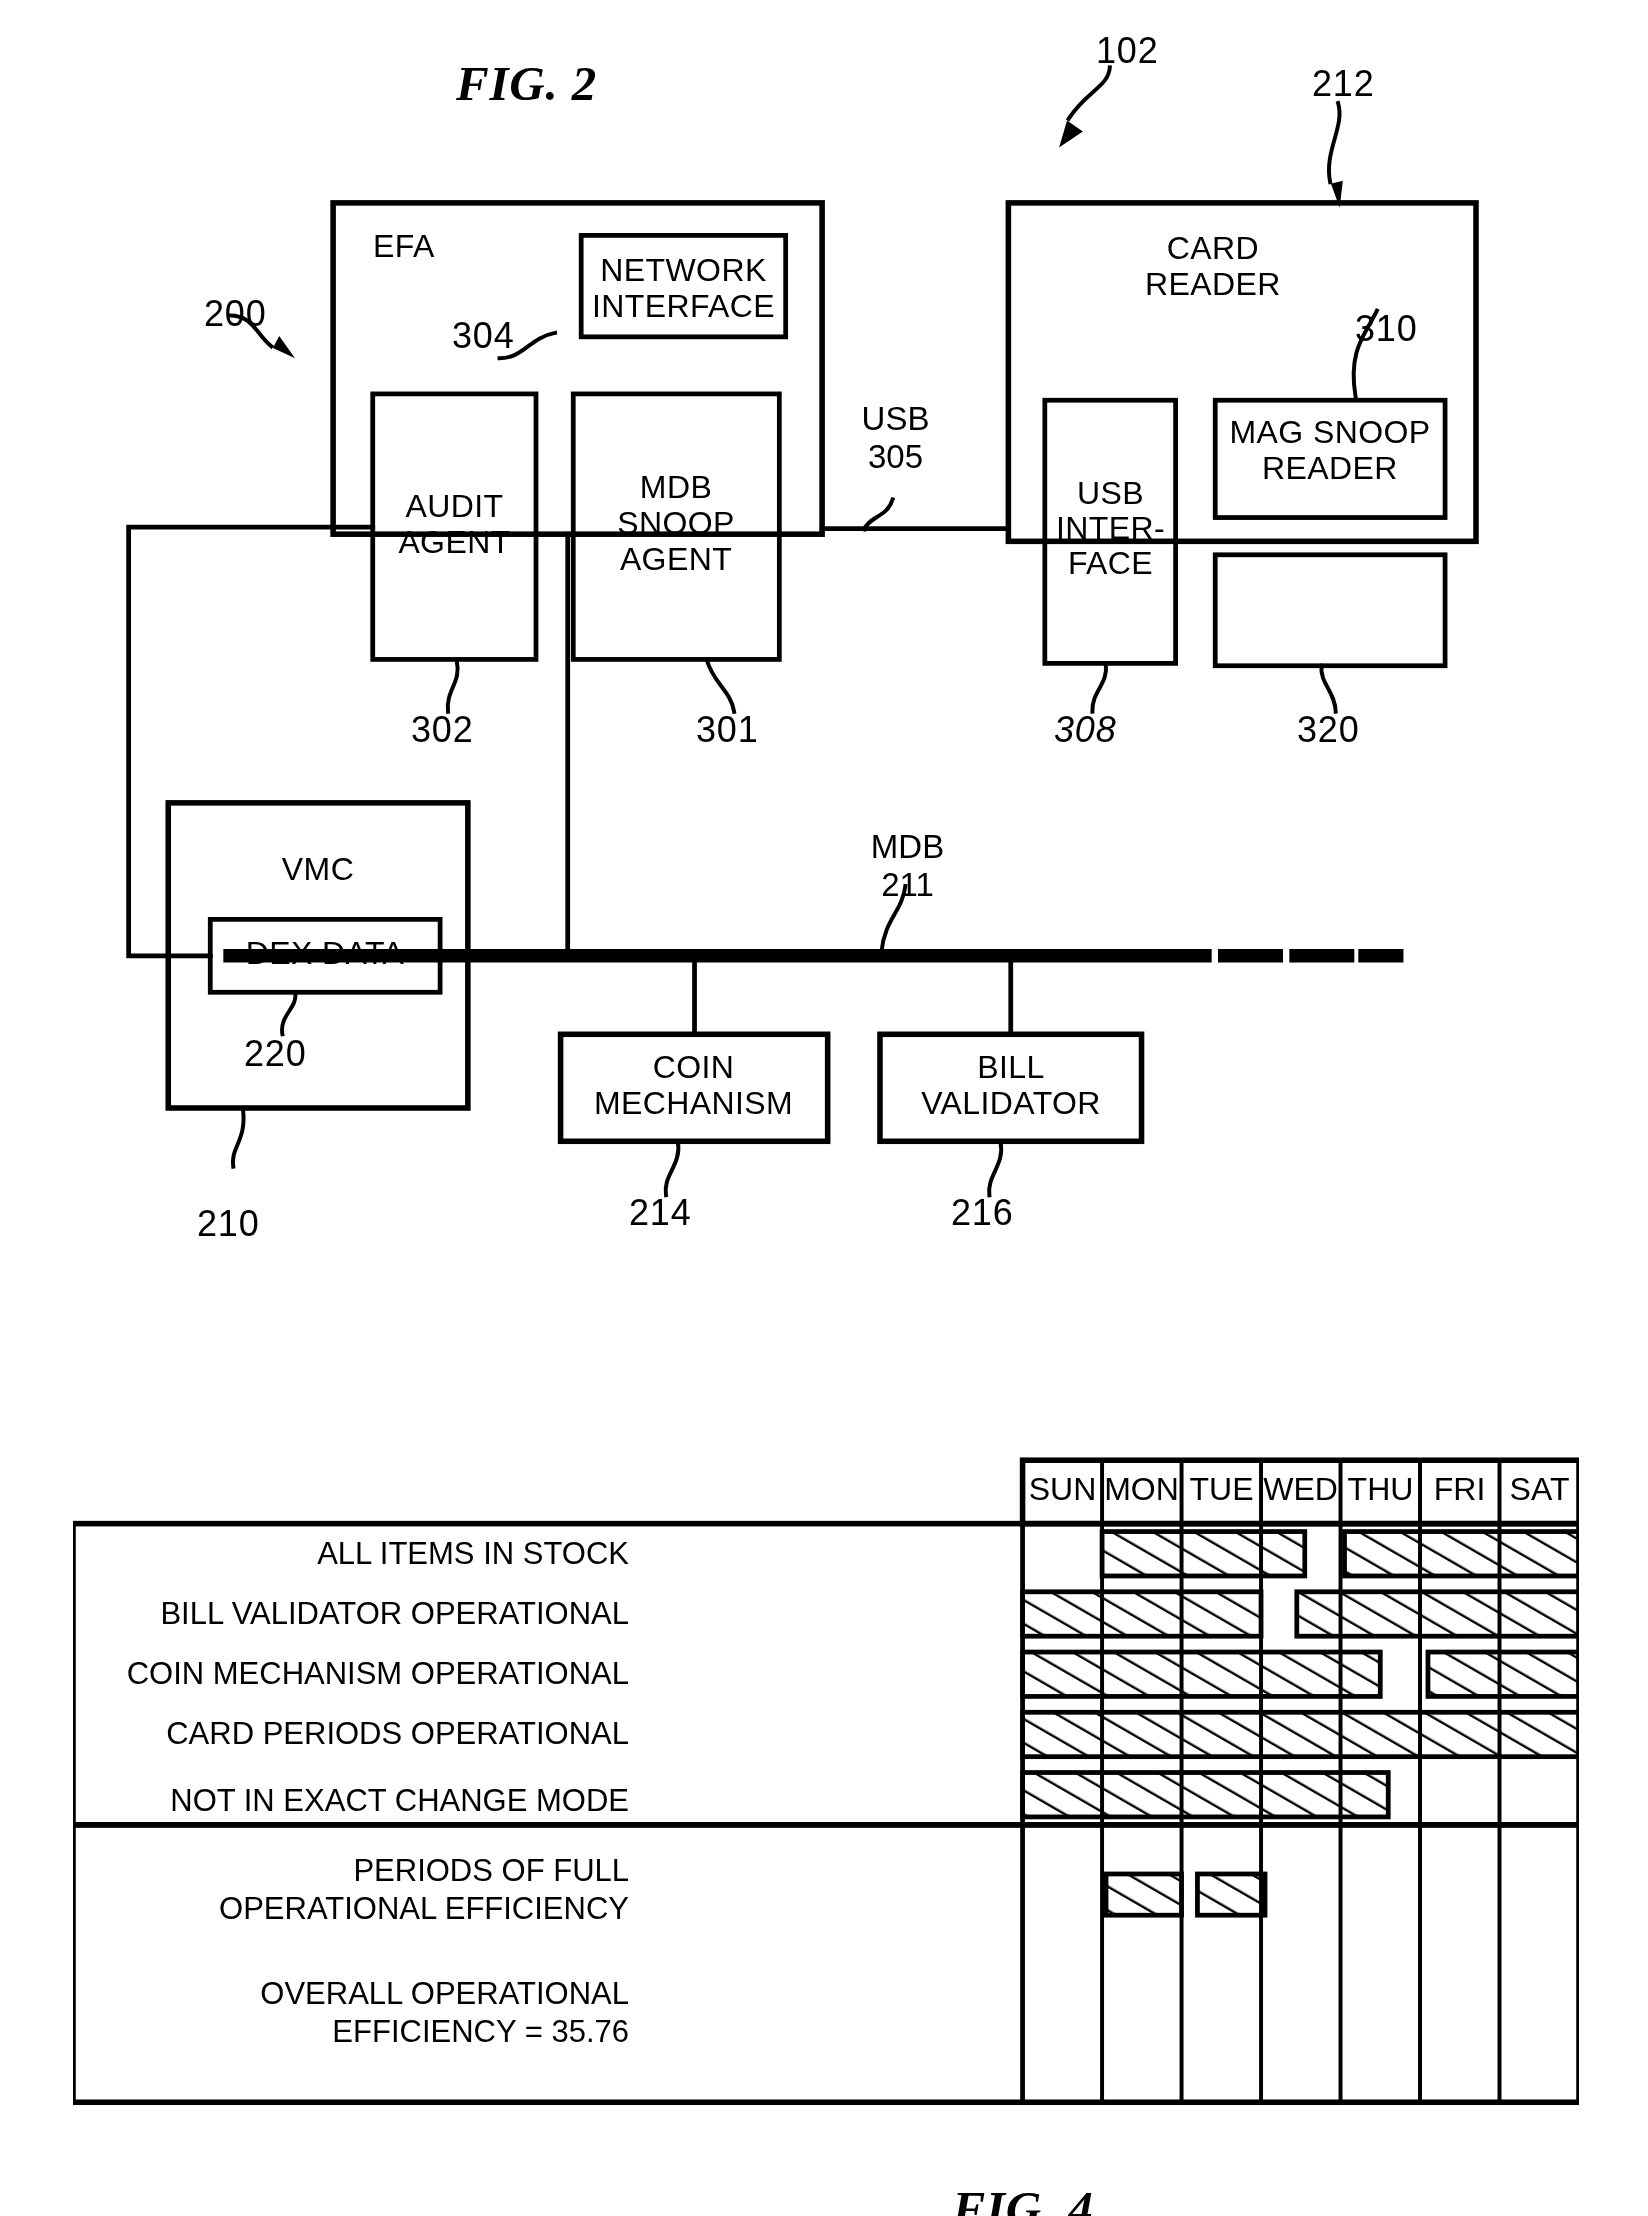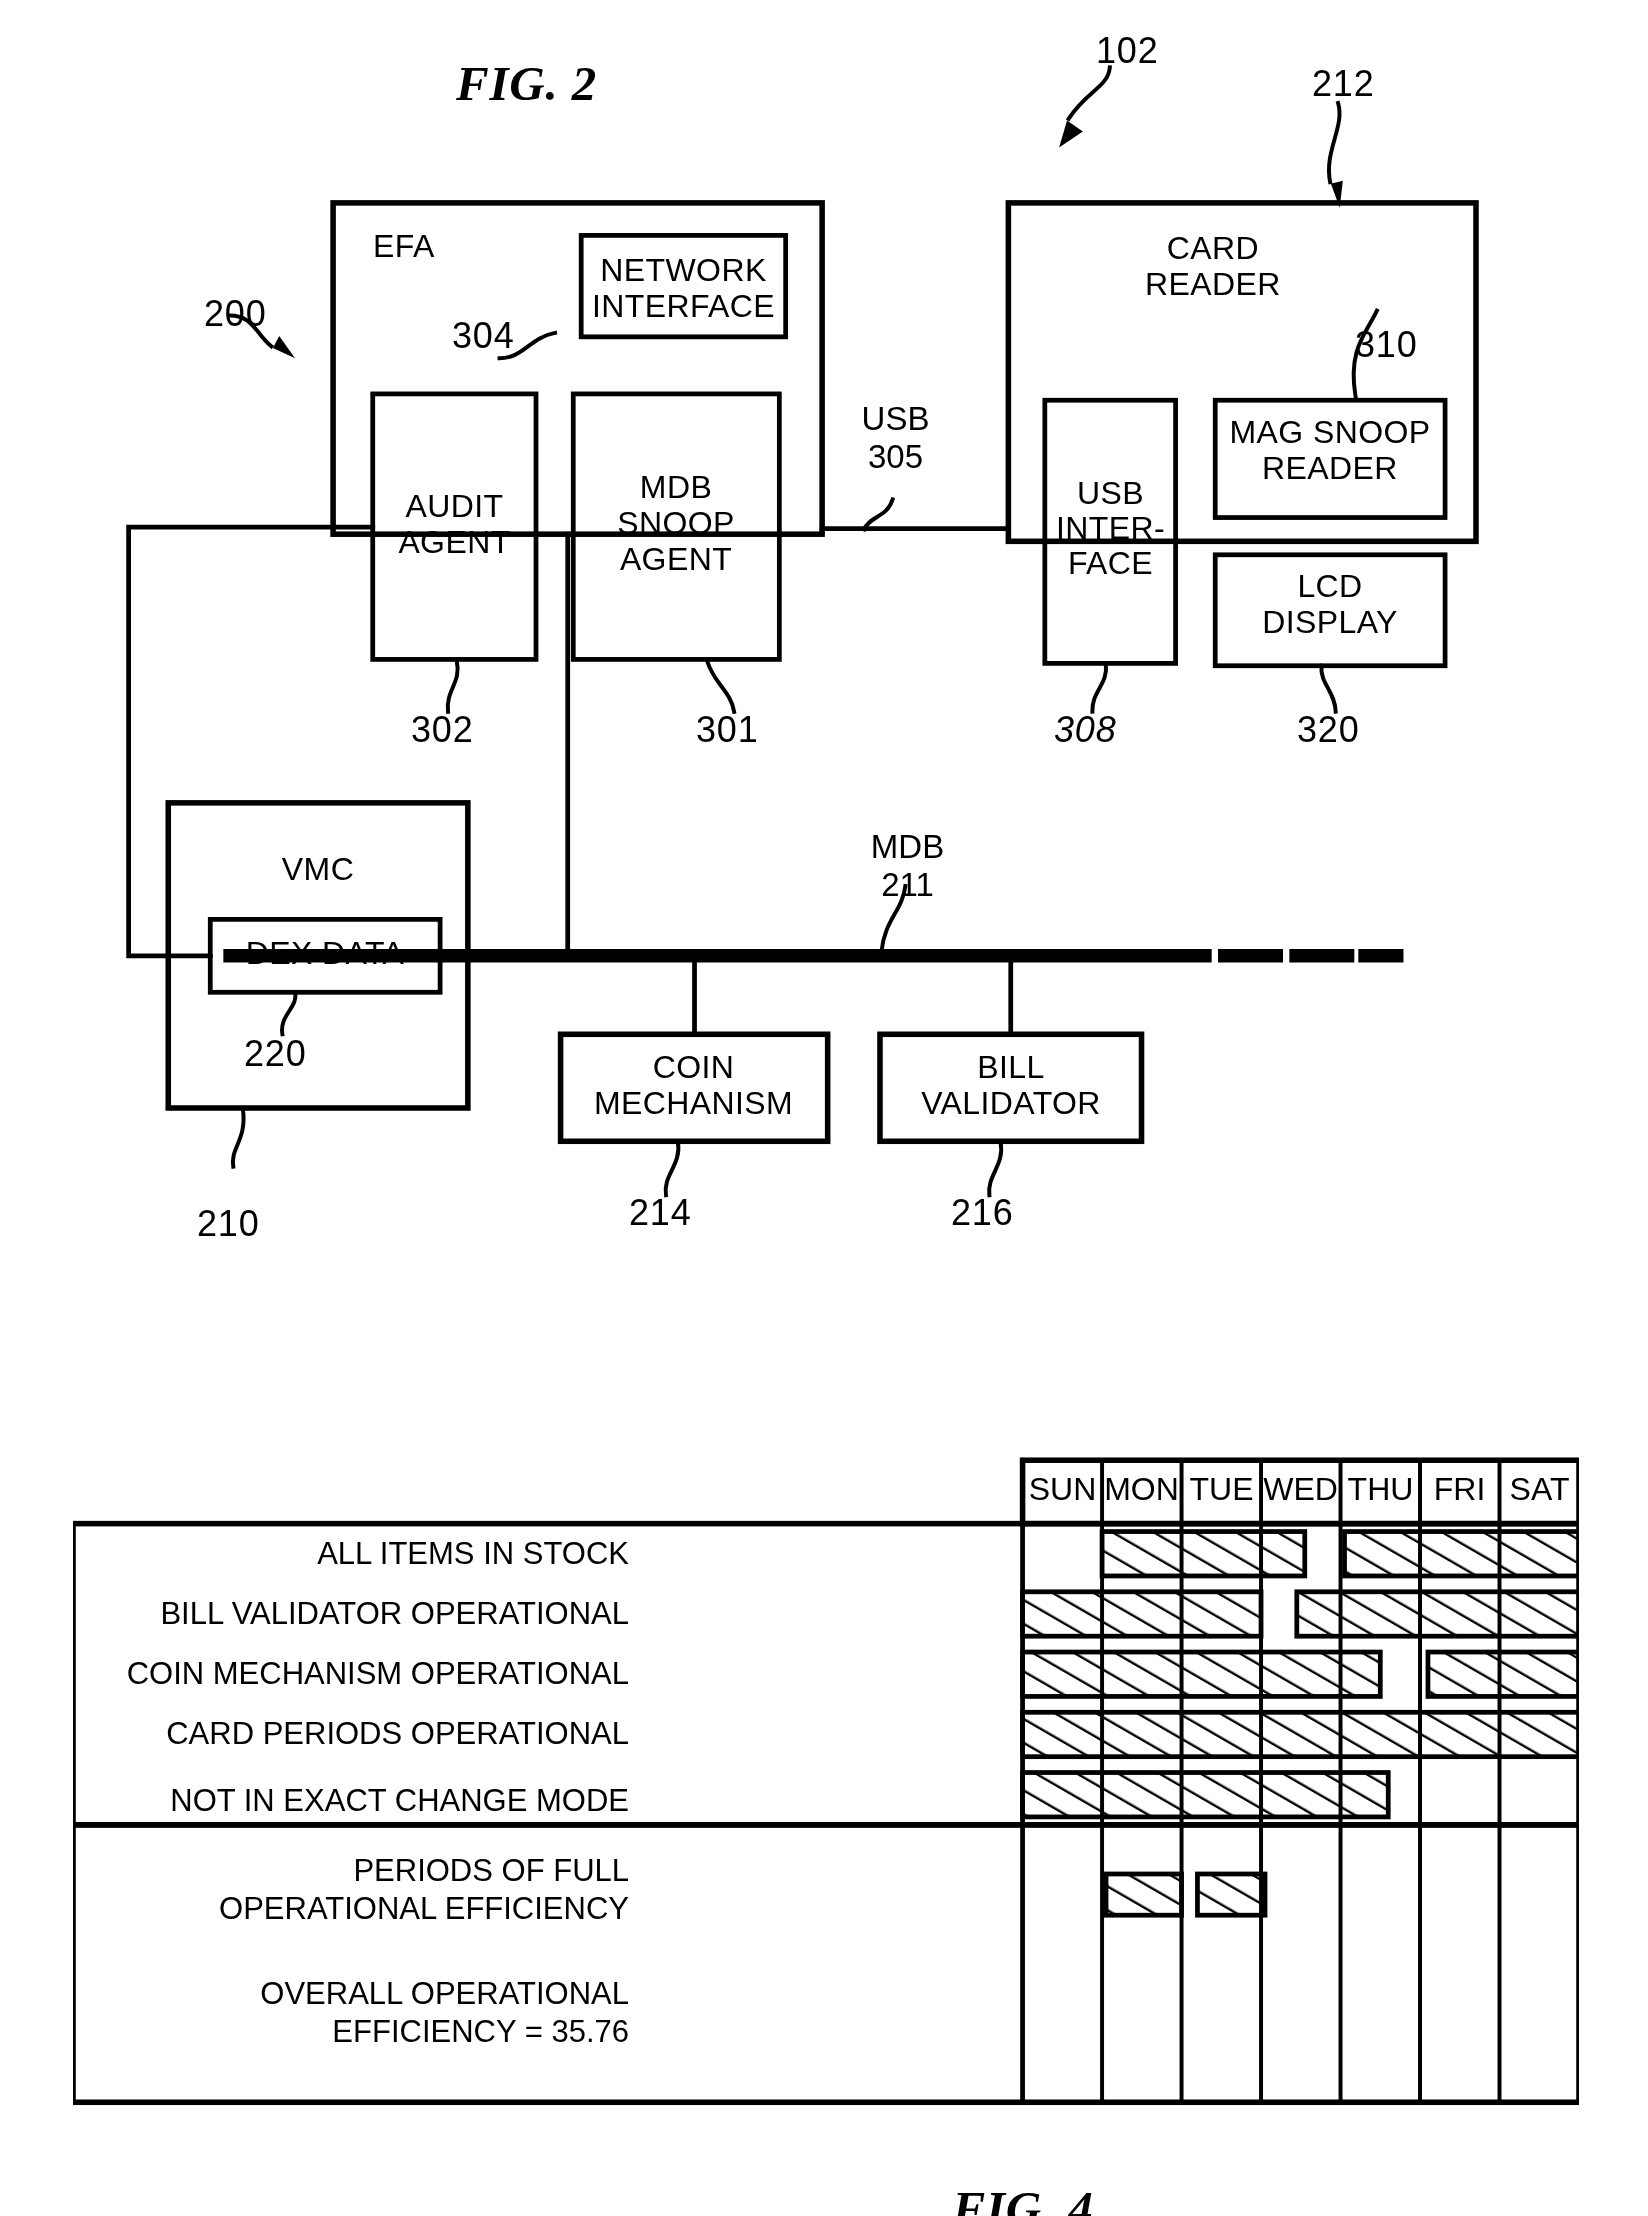--- a/index.html
+++ b/index.html
@@ -189,22 +189,20 @@
   <div class="box-label" style="left:1110px; top:230px; width:206px;">CARD
 READER</div>
 
   <div class="box-label" style="left:1045px; top:476px; width:131px; line-height:35px;">USB
 INTER-
 FACE</div>
 
   <div class="box-label" style="left:1215px; top:414px; width:230px;">MAG SNOOP
 READER</div>
 
-  <div class="box-label" style="left:1215px; top:568px; width:230px;">LCD
-DISPLAY</div>
 
   <div class="box-label" style="left:168px; top:851px; width:300px;">VMC</div>
 
   <div class="box-label" style="left:210px; top:935px; width:230px;">DEX DATA</div>
 
   <div class="box-label" style="left:560px; top:1049px; width:267px;">COIN
 MECHANISM</div>
 
   <div class="box-label" style="left:880px; top:1049px; width:262px;">BILL
 VALIDATOR</div>
@@ -212,21 +210,21 @@
   <div class="bus-label" style="left:840px; top:400px; width:111px;">USB</div>
   <div class="bus-label" style="left:840px; top:438px; width:111px;">305</div>
 
   <div class="bus-label" style="left:852px; top:828px; width:111px;">MDB</div>
   <div class="bus-label" style="left:852px; top:866px; width:111px;">211</div>
 
   <div class="ref-num" style="left:1096px; top:30px;">102</div>
   <div class="ref-num" style="left:1312px; top:63px;">212</div>
   <div class="ref-num" style="left:204px; top:293px;">200</div>
   <div class="ref-num" style="left:452px; top:315px;">304</div>
-  <div class="ref-num" style="left:1355px; top:324px;">310</div>
+  <div class="ref-num" style="left:1355px; top:308px;">310</div>
   <div class="ref-num" style="left:411px; top:709px;">302</div>
   <div class="ref-num" style="left:696px; top:709px;">301</div>
   <div class="ref-num" style="left:1054px; top:709px;font-style:italic;">308</div>
   <div class="ref-num" style="left:1297px; top:709px;">320</div>
   <div class="ref-num" style="left:244px; top:1033px;">220</div>
   <div class="ref-num" style="left:197px; top:1164px;margin-top:39px;">210</div>
   <div class="ref-num" style="left:629px; top:1192px;">214</div>
   <div class="ref-num" style="left:951px; top:1192px;">216</div>
 
   <div id="fig4">

